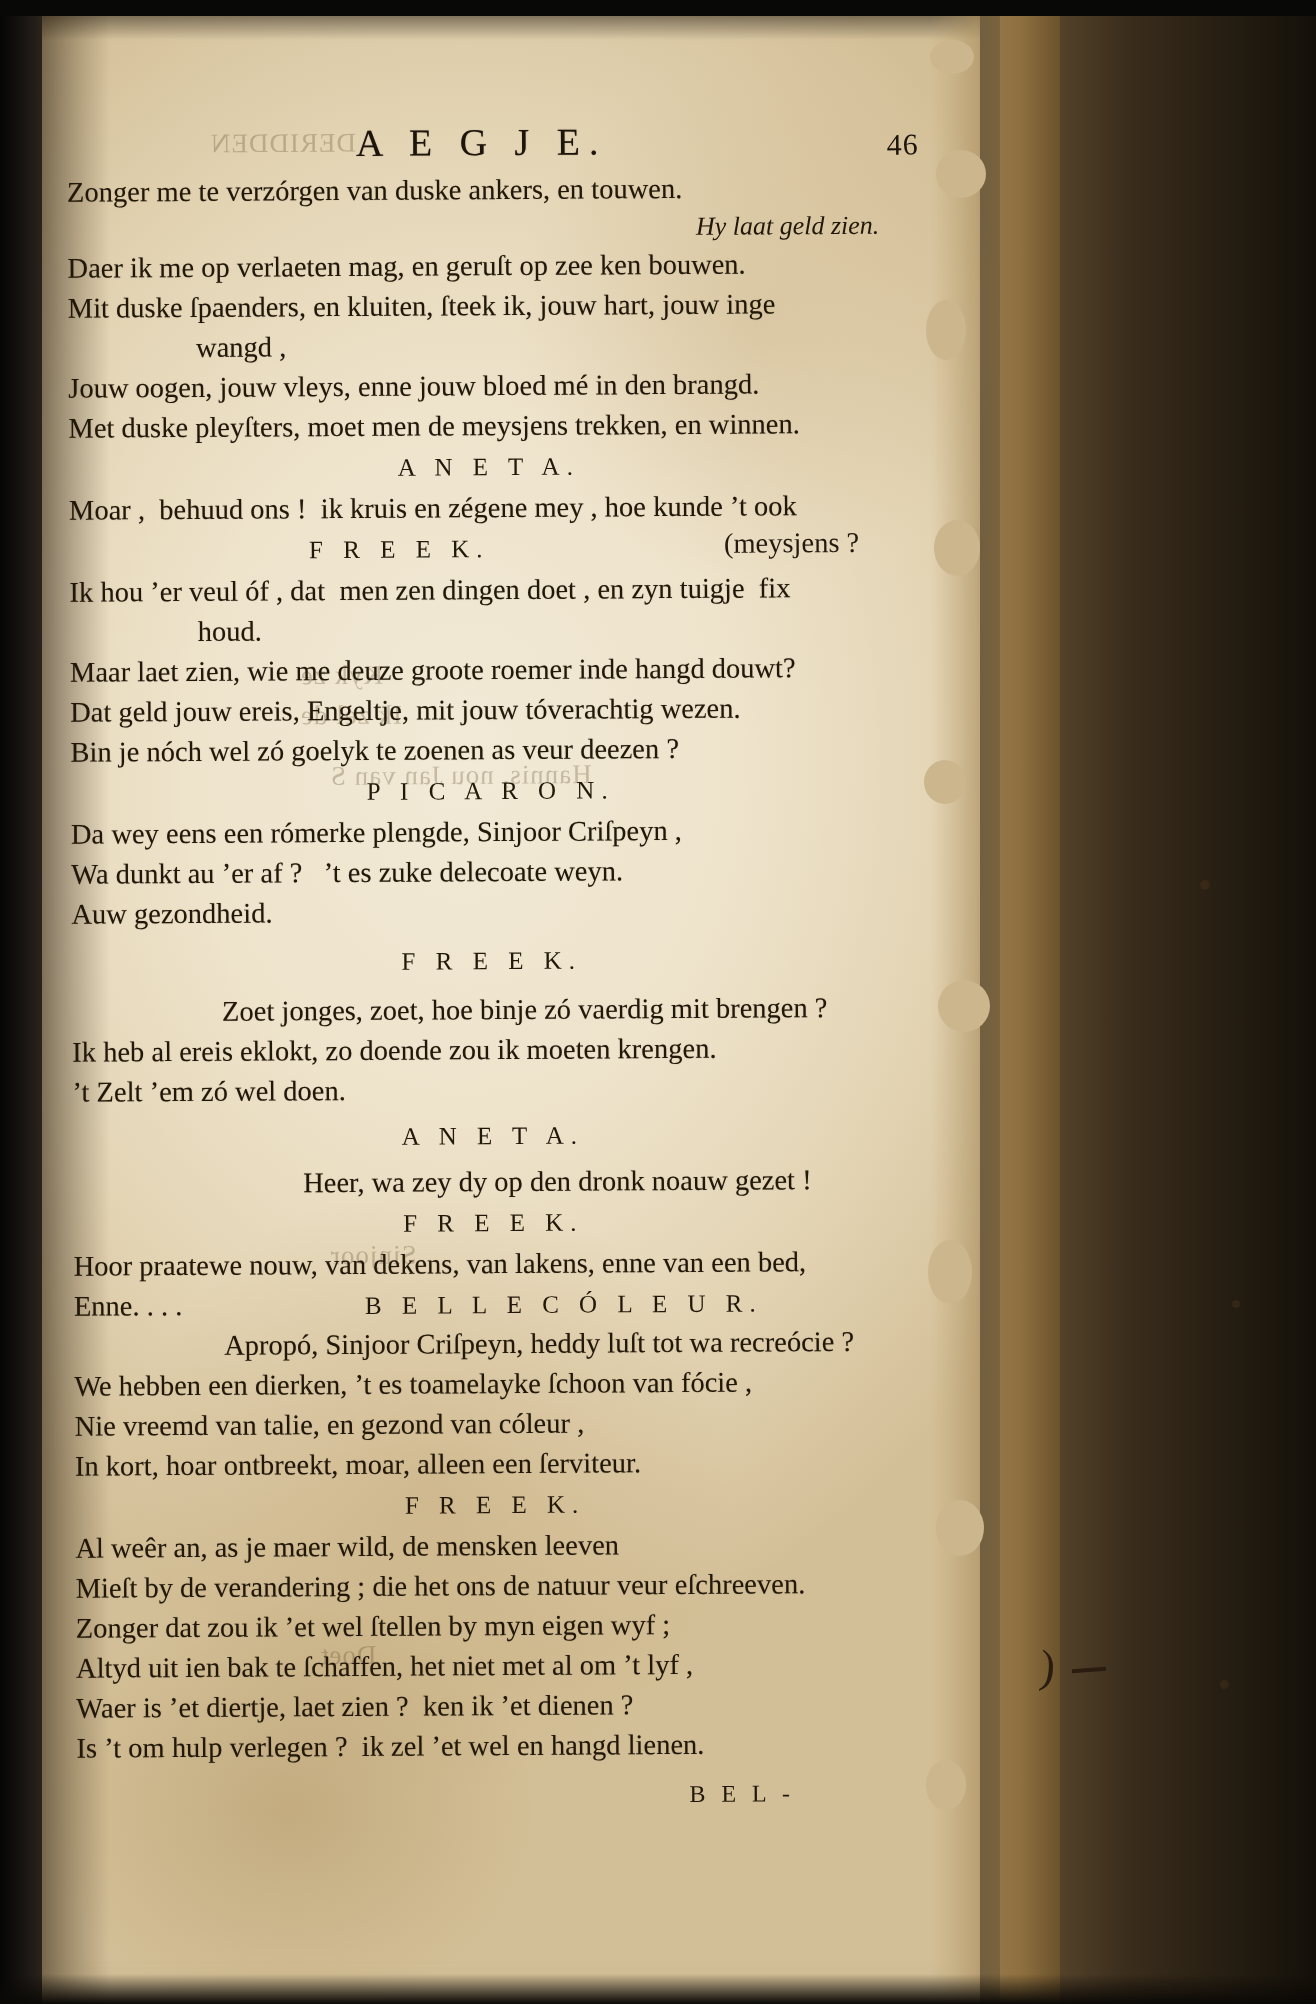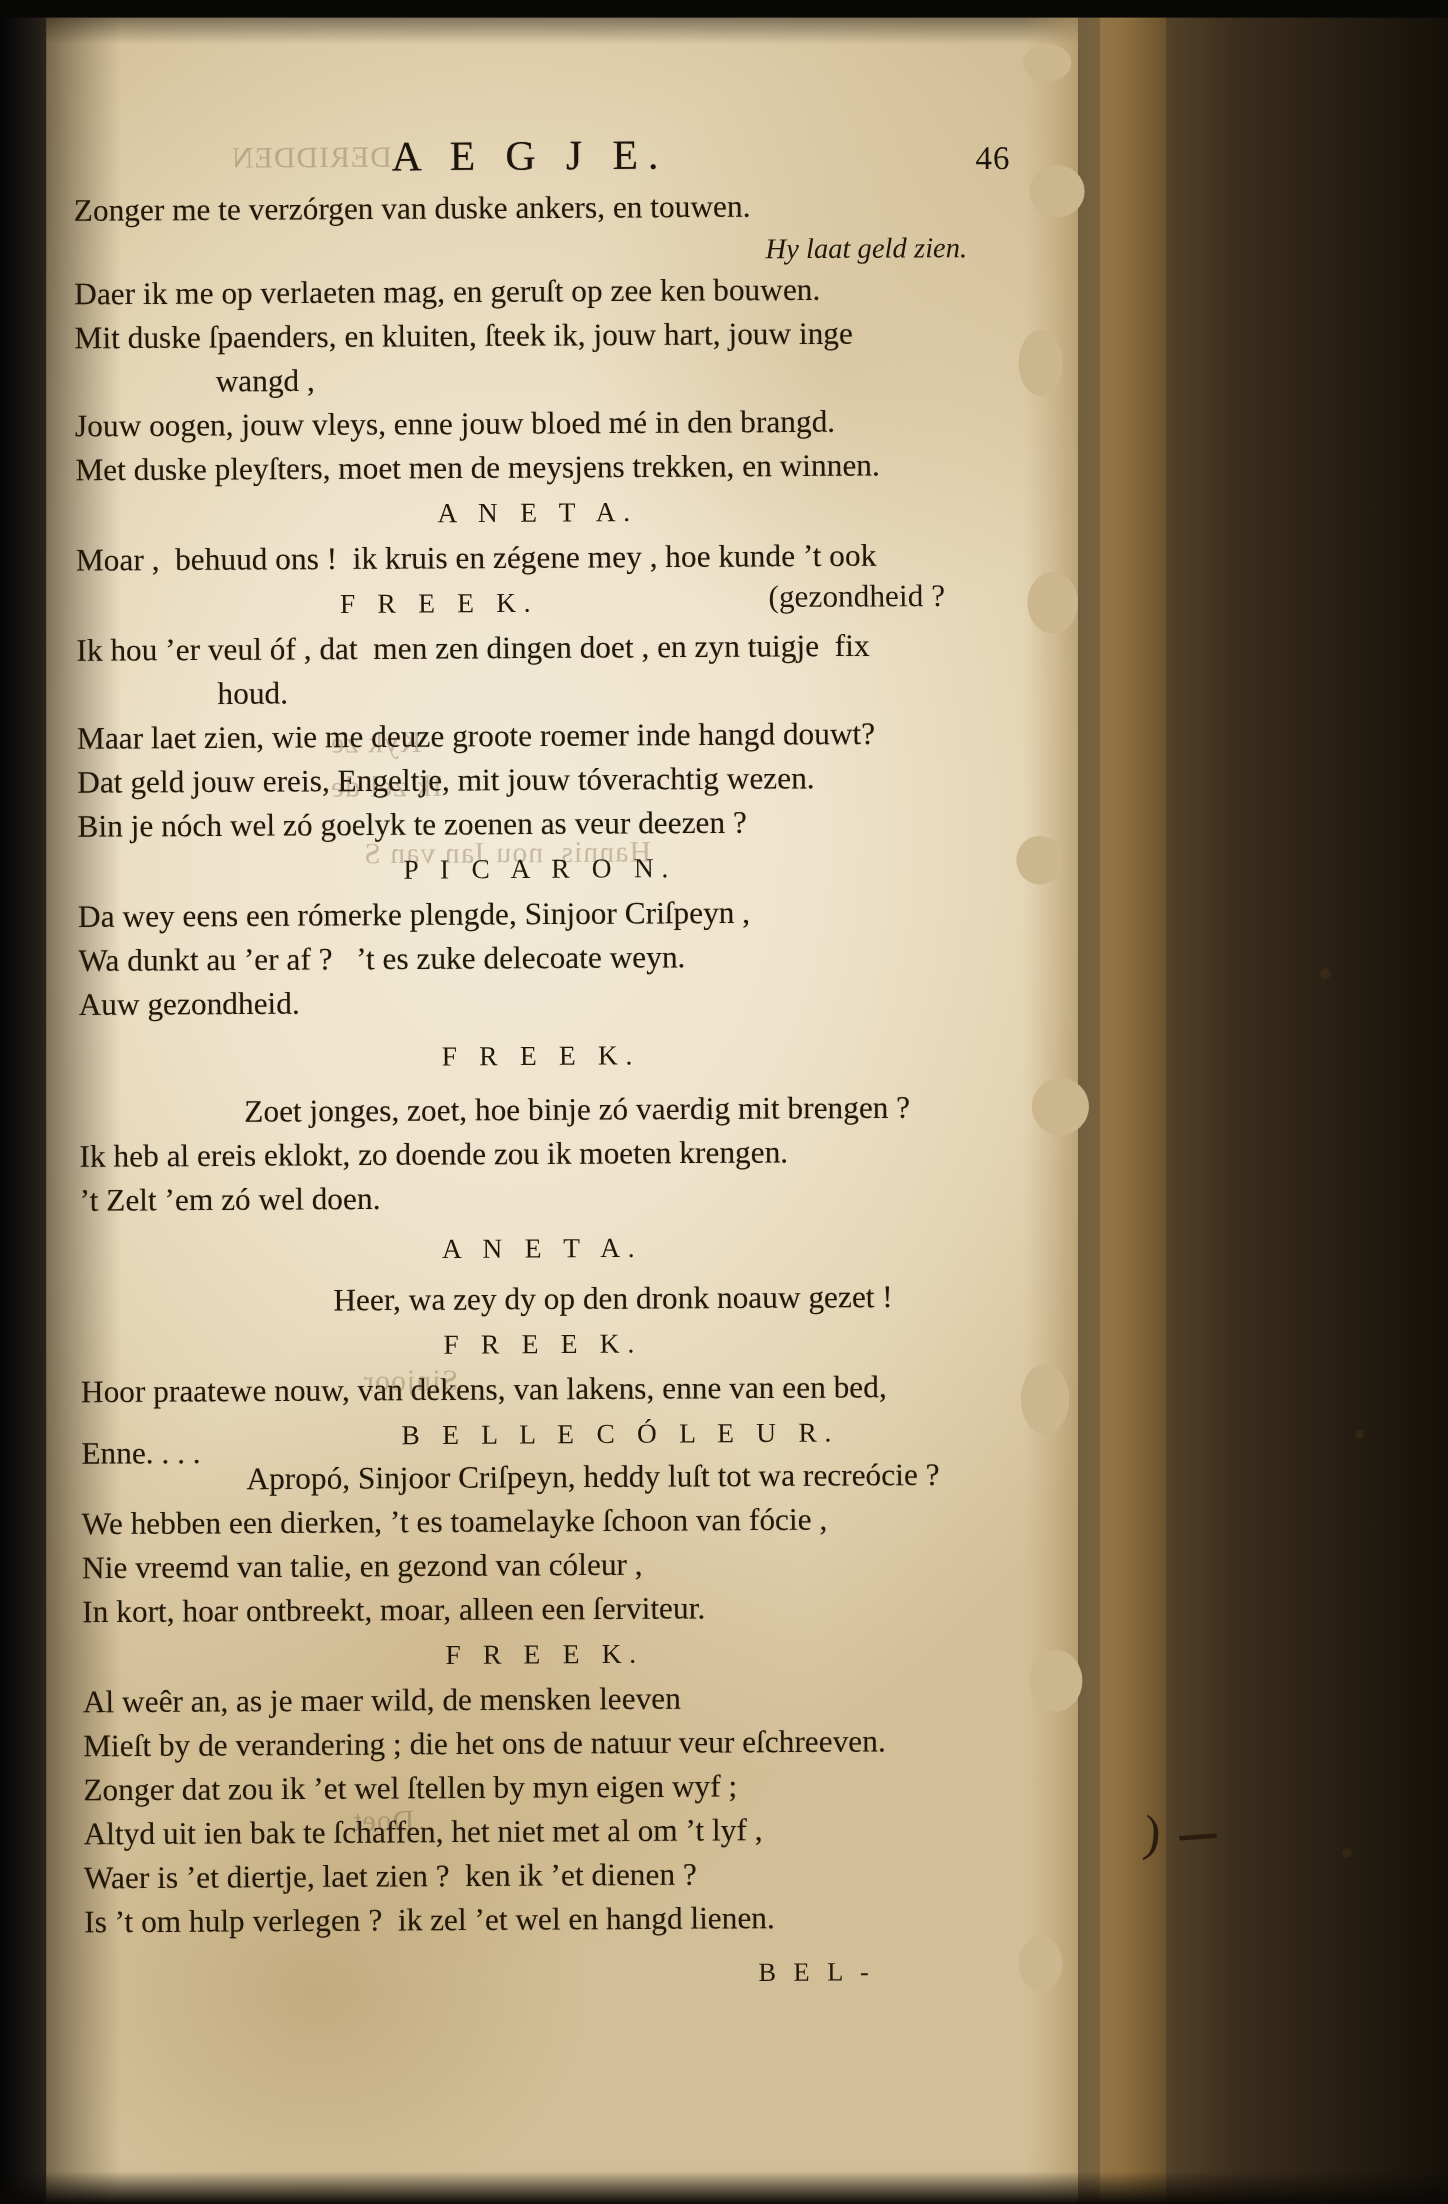--- a/index.html
+++ b/index.html
@@ -285,21 +285,21 @@
       <div class="line">Mit duske ſpaenders, en kluiten, ſteek ik, jouw hart, jouw inge</div>
       <div class="line indent2">wangd ,</div>
       <div class="line">Jouw oogen, jouw vleys, enne jouw bloed mé in den brangd.</div>
       <div class="line">Met duske pleyſters, moet men de meysjens trekken, en winnen.</div>
 
       <div class="speaker">A N E T A.</div>
       <div class="line">Moar ,  behuud ons !  ik kruis en zégene mey , hoe kunde ’t ook</div>
 
       <div class="rel" style="height:42px;">
         <div class="speaker" style="padding-right:180px;">F R E E K.</div>
-        <div class="abs-right" style="right:40px; top:1px;">(gezondheid ?</div>
+        <div class="abs-right" style="right:40px; top:1px;">(meysjens ?</div>
       </div>
 
       <div class="line">Ik hou ’er veul óf , dat  men zen dingen doet , en zyn tuigje  fix</div>
       <div class="line indent2">houd.</div>
       <div class="line">Maar laet zien, wie me deuze groote roemer inde hangd douwt?</div>
       <div class="line">Dat geld jouw ereis, Engeltje, mit jouw tóverachtig wezen.</div>
       <div class="line">Bin je nóch wel zó goelyk te zoenen as veur deezen ?</div>
 
       <div class="speaker">P I C A R O N.</div>
       <div class="line">Da wey eens een rómerke plengde, Sinjoor Criſpeyn ,</div>
@@ -311,21 +311,21 @@
       <div class="line">Ik heb al ereis eklokt, zo doende zou ik moeten krengen.</div>
       <div class="line">’t Zelt ’em zó wel doen.</div>
 
       <div class="speaker" style="line-height:52px;">A N E T A.</div>
       <div class="line hang" style="padding-left:230px;">Heer, wa zey dy op den dronk noauw gezet !</div>
 
       <div class="speaker">F R E E K.</div>
       <div class="line">Hoor praatewe nouw, van dekens, van lakens, enne van een bed,</div>
 
       <div class="rel" style="height:40px;">
-        <div class="line" style="position:absolute; left:0; top:16px;">Enne. . . .</div>
+        <div class="line" style="position:absolute; left:0; top:0;">Enne. . . .</div>
         <div class="speaker" style="padding-left:150px;">B E L L E C Ó L E U R.</div>
       </div>
 
       <div class="line hang">Apropó, Sinjoor Criſpeyn, heddy luſt tot wa recreócie ?</div>
       <div class="line">We hebben een dierken, ’t es toamelayke ſchoon van fócie ,</div>
       <div class="line">Nie vreemd van talie, en gezond van cóleur ,</div>
       <div class="line">In kort, hoar ontbreekt, moar, alleen een ſerviteur.</div>
 
       <div class="speaker">F R E E K.</div>
       <div class="line">Al weêr an, as je maer wild, de mensken leeven</div>

